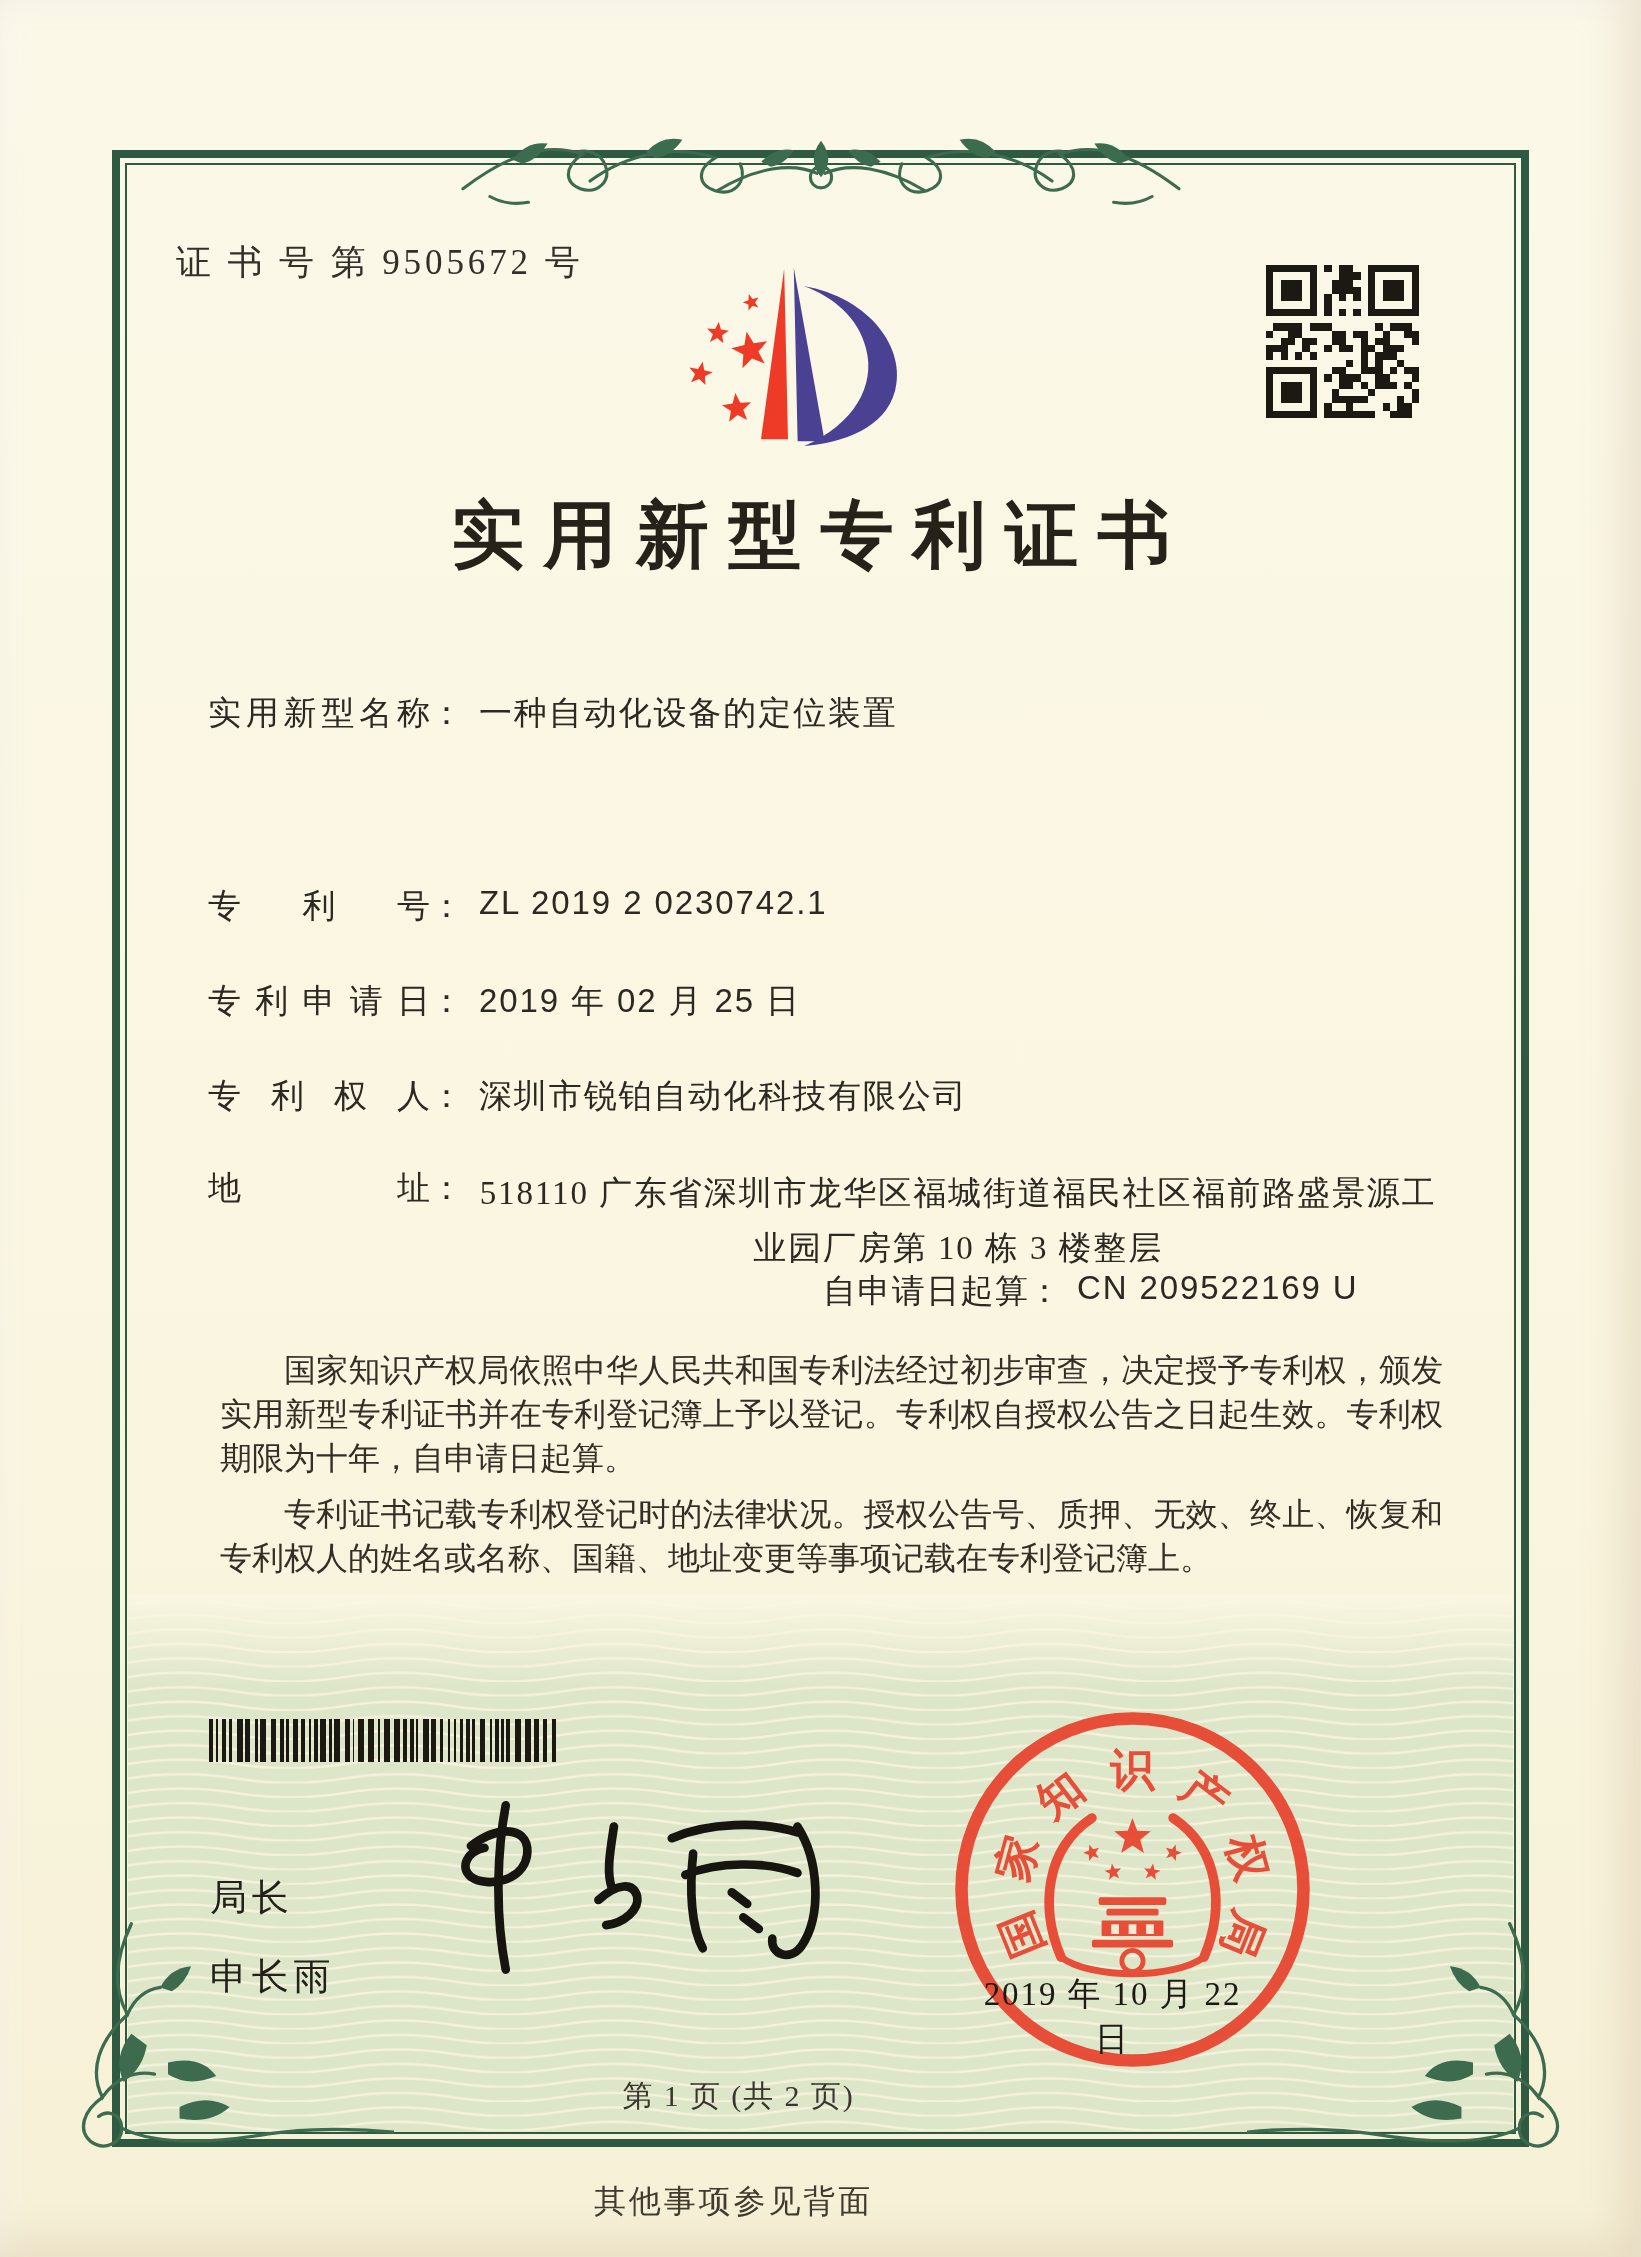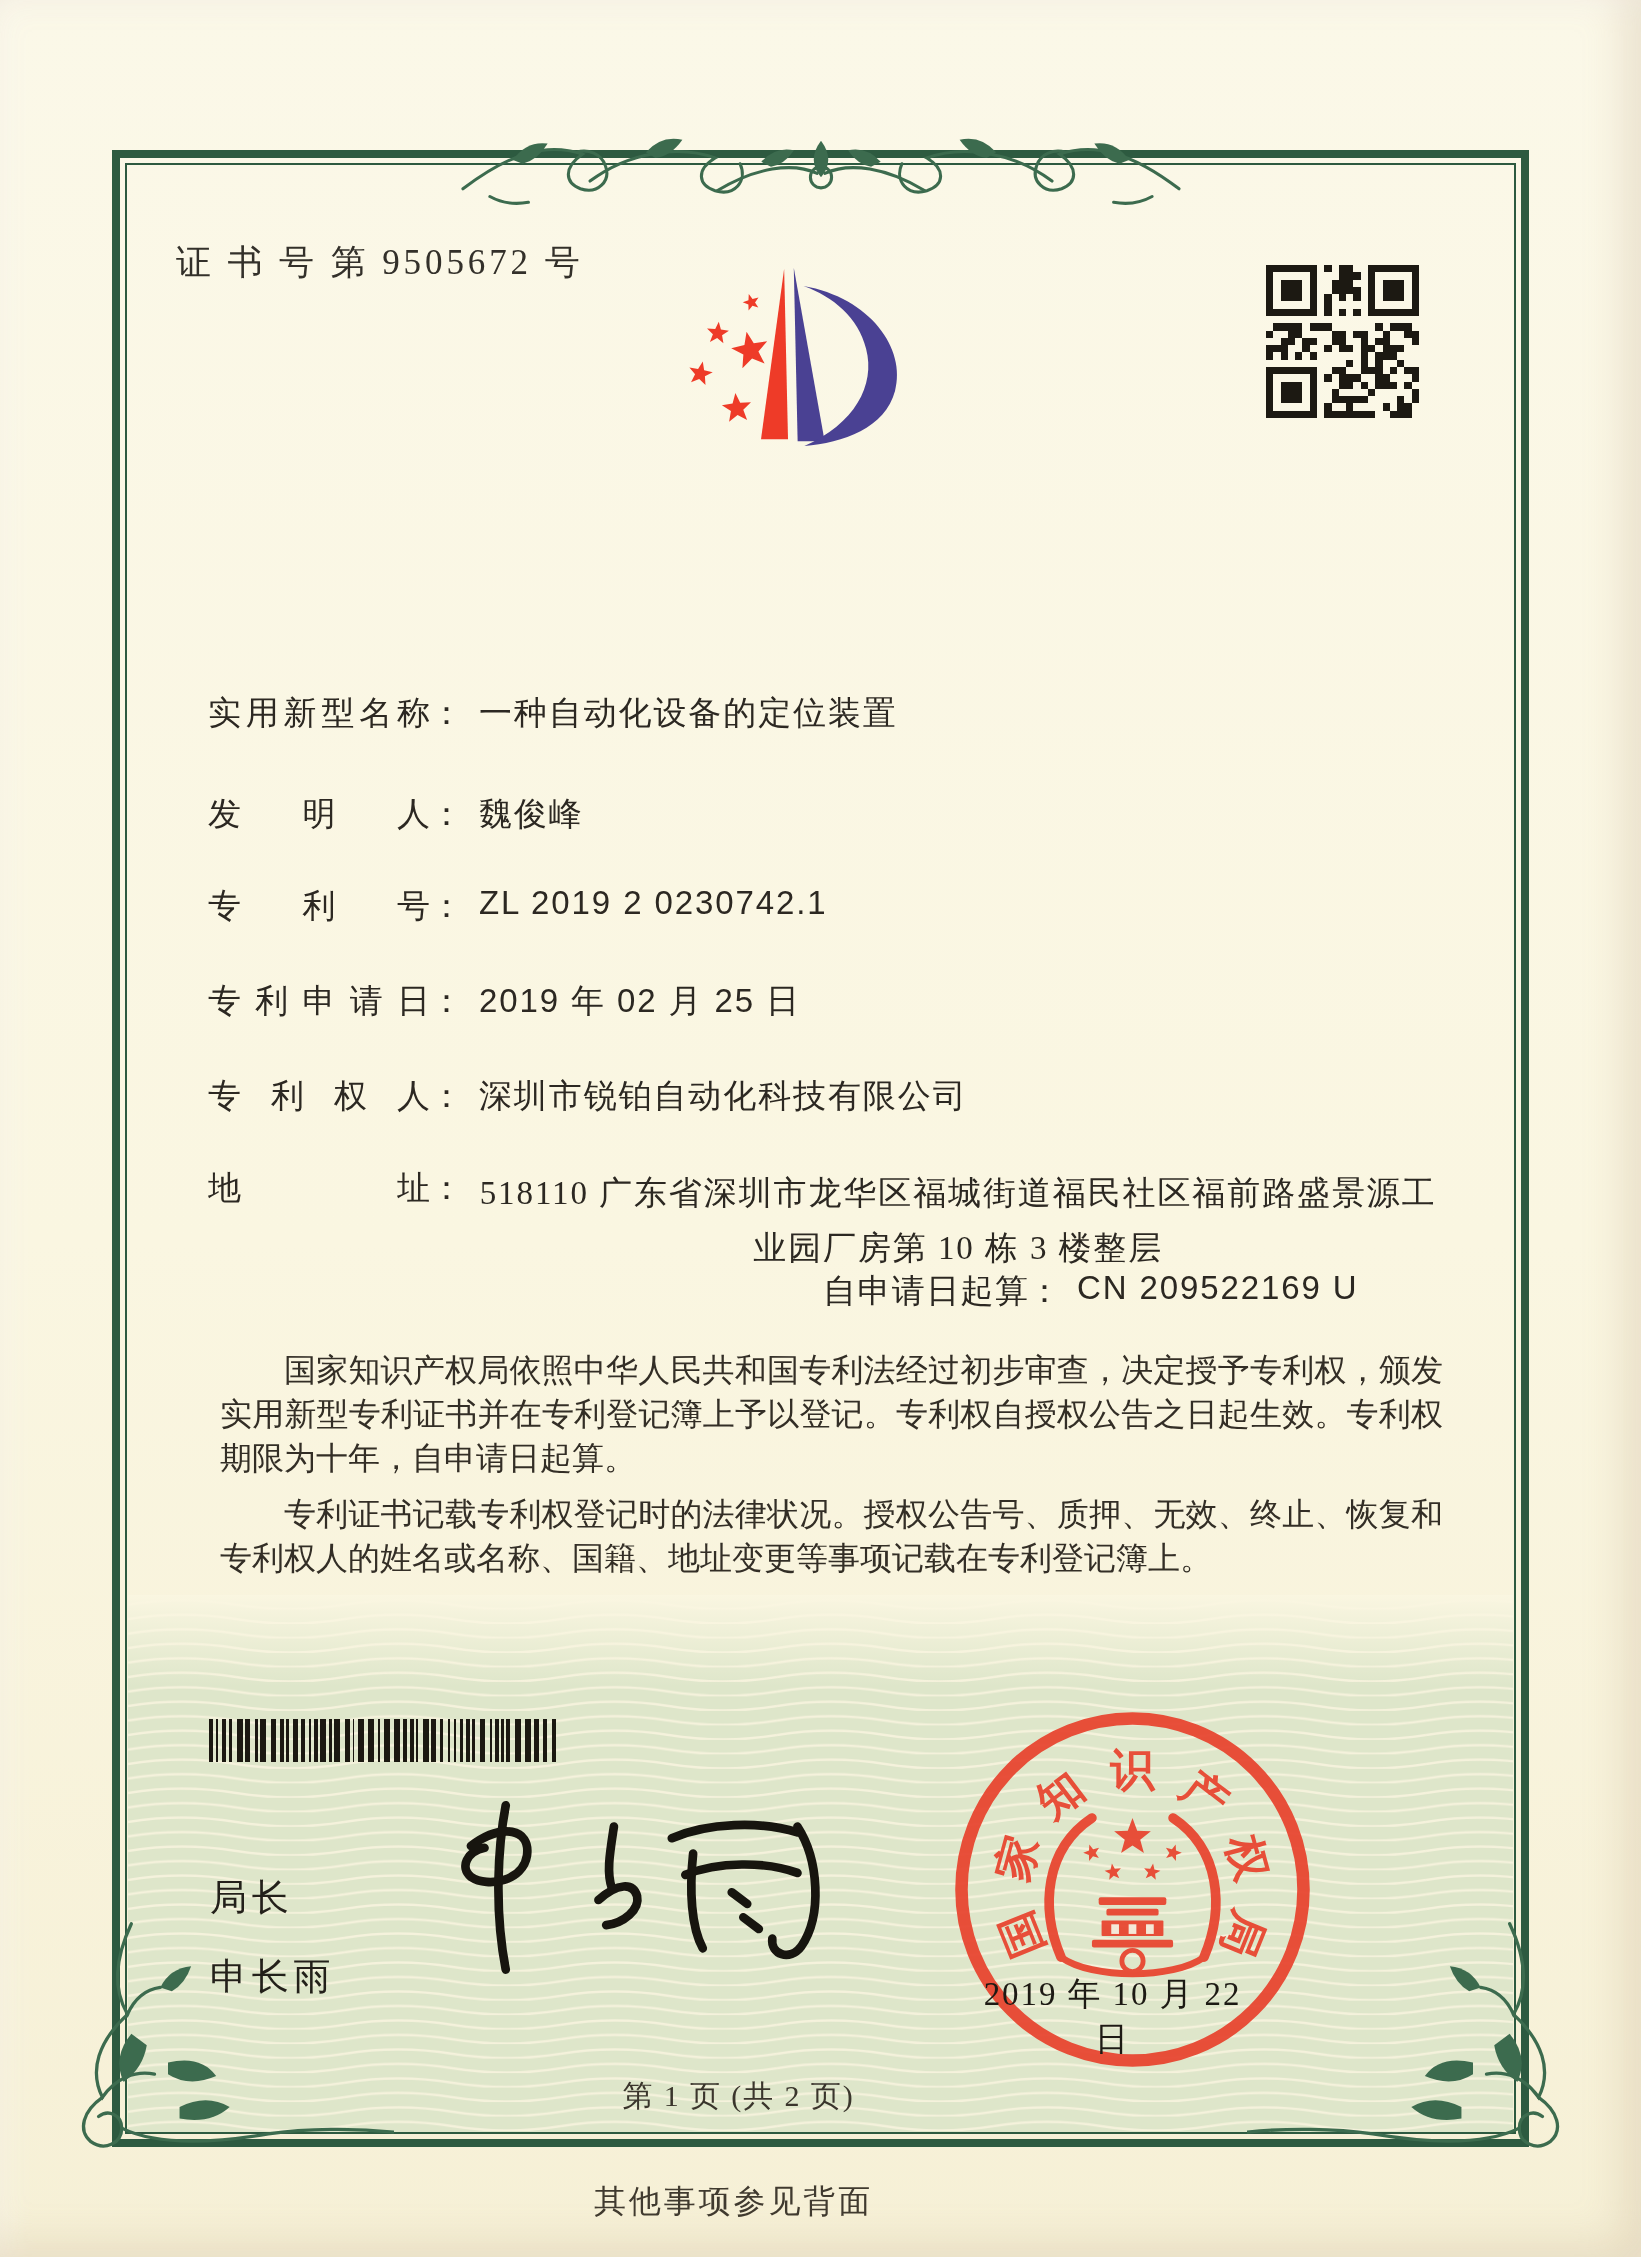--- a/index.html
+++ b/index.html
@@ -573,28 +573,25 @@
       <div class="d"></div>
       <div class="d"></div>
       <div></div>
       <div></div>
       <div class="d"></div>
       <div class="d"></div>
       <div class="d"></div>
       <div></div>
     </div>
 
+  <div class="txt title">实用新型专利证书</div>
 
   <div class="row" style="top:691px">
     <span class="flabel">实用新型名称</span><span class="fcolon">：</span>
     <span class="fvalue">一种自动化设备的定位装置</span>
-  </div>
-  <div class="row" style="top:792px">
-    <span class="flabel">发明人</span><span class="fcolon">：</span>
-    <span class="fvalue">魏俊峰</span>
   </div>
   <div class="row" style="top:884px">
     <span class="flabel">专利号</span><span class="fcolon">：</span>
     <span class="fvalue mono">ZL 2019 2 0230742.1</span>
   </div>
   <div class="row" style="top:979px">
     <span class="flabel">专利申请日</span><span class="fcolon">：</span>
     <span class="fvalue mono">2019 年 02 月 25 日</span>
   </div>
   <div class="row" style="top:1074px">

